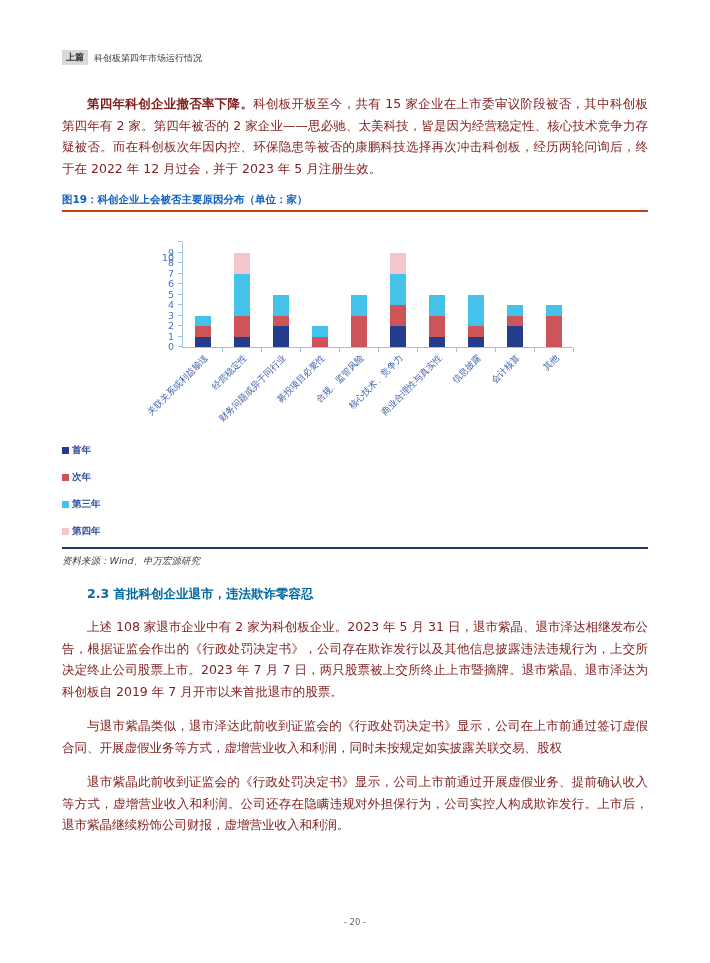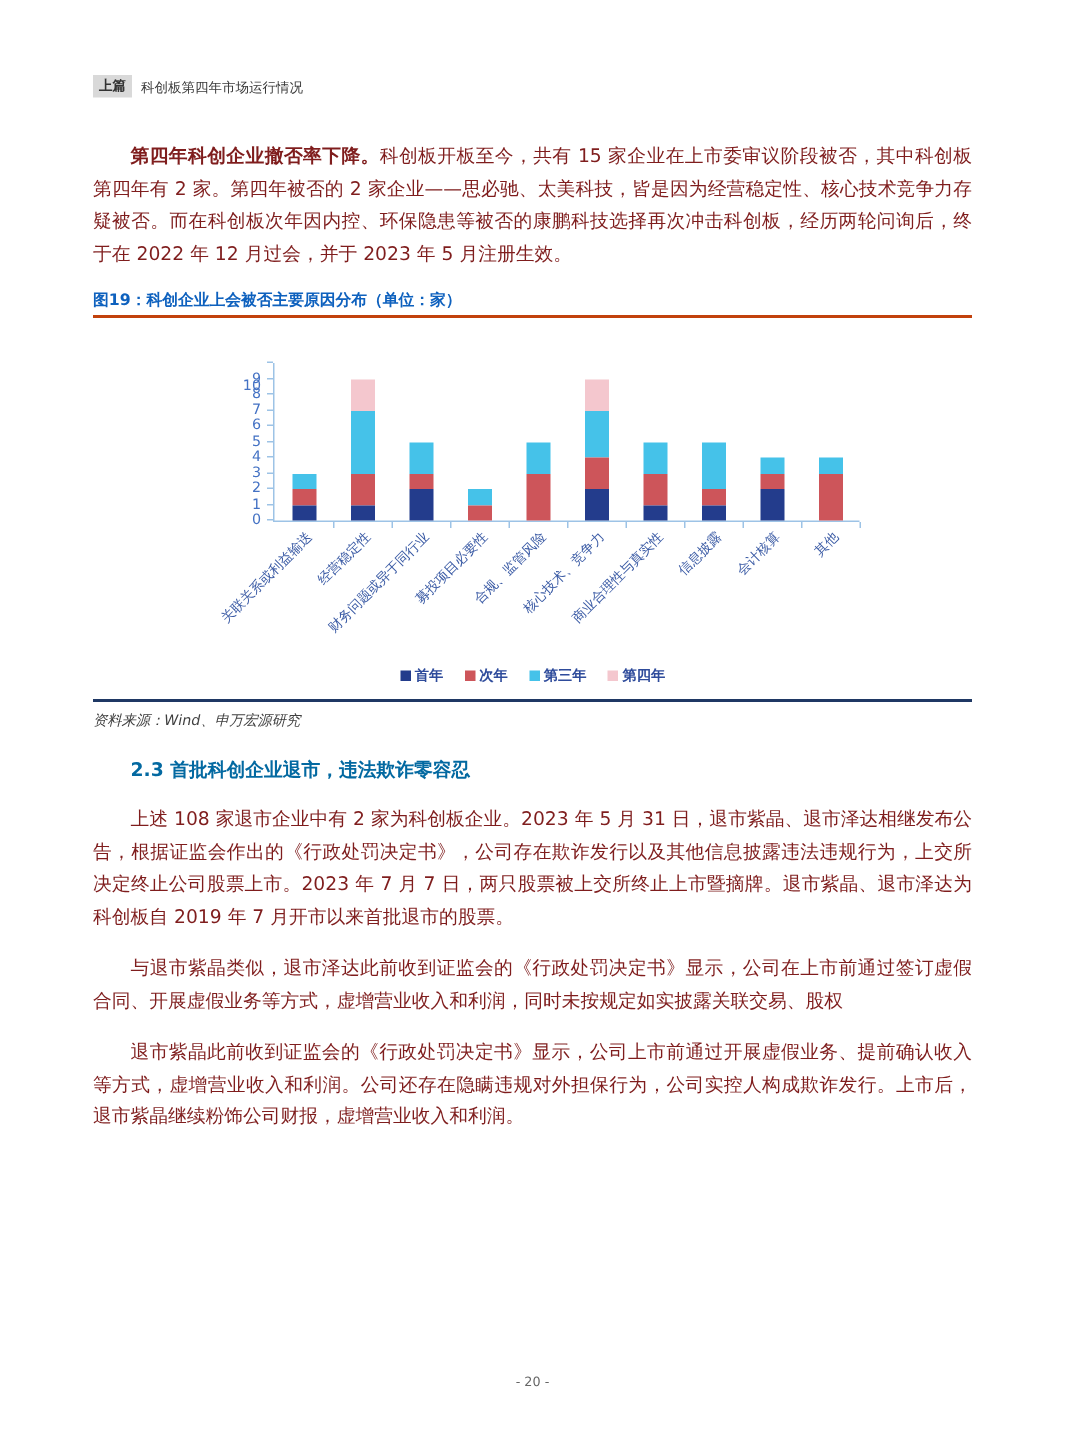--- a/index.html
+++ b/index.html
@@ -38,21 +38,21 @@
   .bar-cell { width:39px; height:100%; display:flex; align-items:flex-end; justify-content:center; position:relative; }
   .bar-cell::after { content:""; position:absolute; right:-1px; bottom:-5px; width:1px; height:4px; background:#9dc3e6; }
   .bar-stack { display:flex; flex-direction:column-reverse; width:16px; }
   .bar-seg { width:100%; }
   .x-labels { display:flex; margin-left:120px; height:94px; }
   .x-cell { width:39px; position:relative; }
   .x-label {
     position:absolute; top:4px; right:50%; transform:rotate(-45deg); transform-origin:100% 0;
     white-space:nowrap; font-size:9px; color:#3b5ba5;
   }
-  .legend { display:flex; justify-content:center; gap:14px; margin-top:2px; }
+  .legend { display:flex; gap:14px; margin-top:2px;flex-direction:column; }
   .legend-item { display:flex; align-items:center; gap:3px; font-size:9.5px; font-weight:bold; color:#2e4b9b; }
   .legend-swatch { width:7px; height:7px; display:inline-block; }
   .fig-sep { border-top:2px solid #1f3864; margin-top:9px; }
   .fig-source { margin-top:6px; font-size:9.5px; font-style:italic; color:#3f3f3f; }
 
   
   .section-heading { font-size:12.5px; font-weight:bold; color:#0369a1; margin:18px 0 13px 0; text-indent:2em; }
 
   
   .footer { position:absolute; bottom:36px; left:0; width:100%; text-align:center; font-size:8.5px; color:#666;margin-top:47px; }

